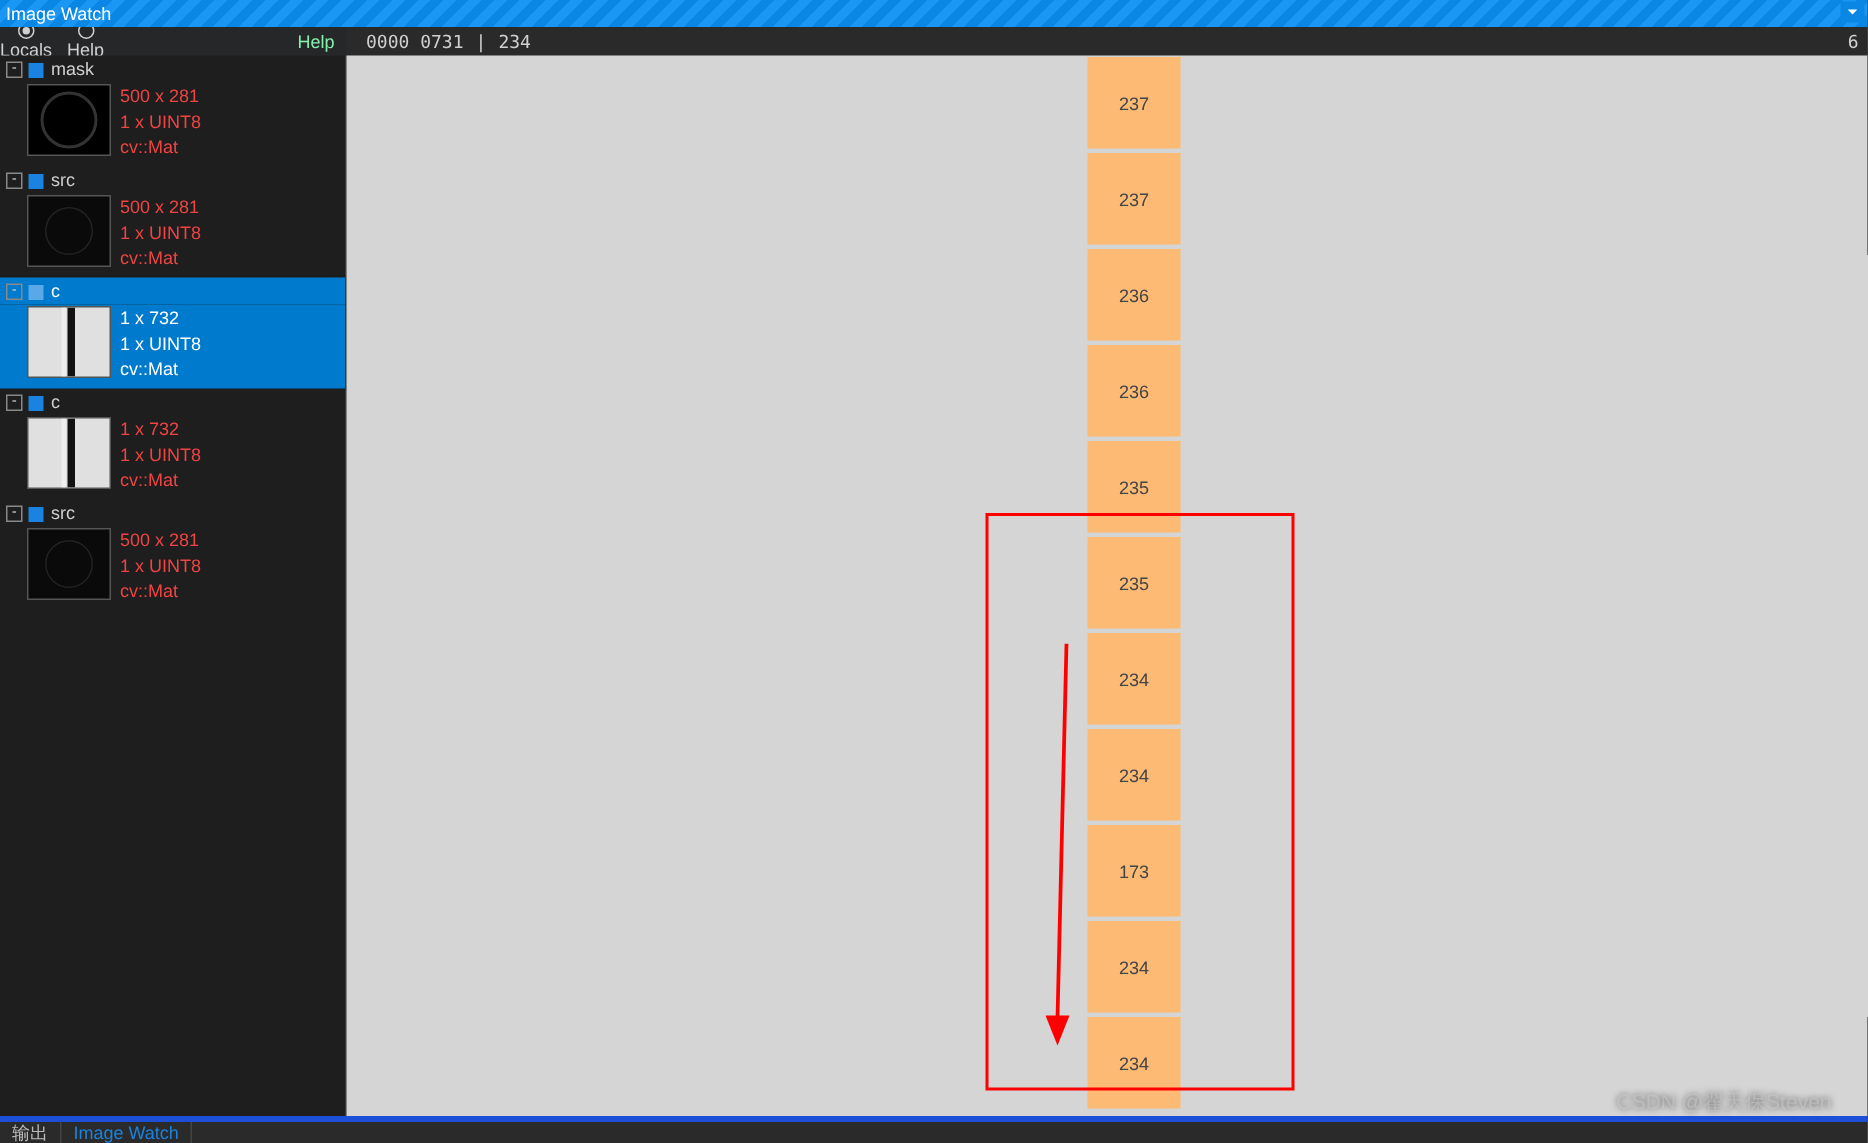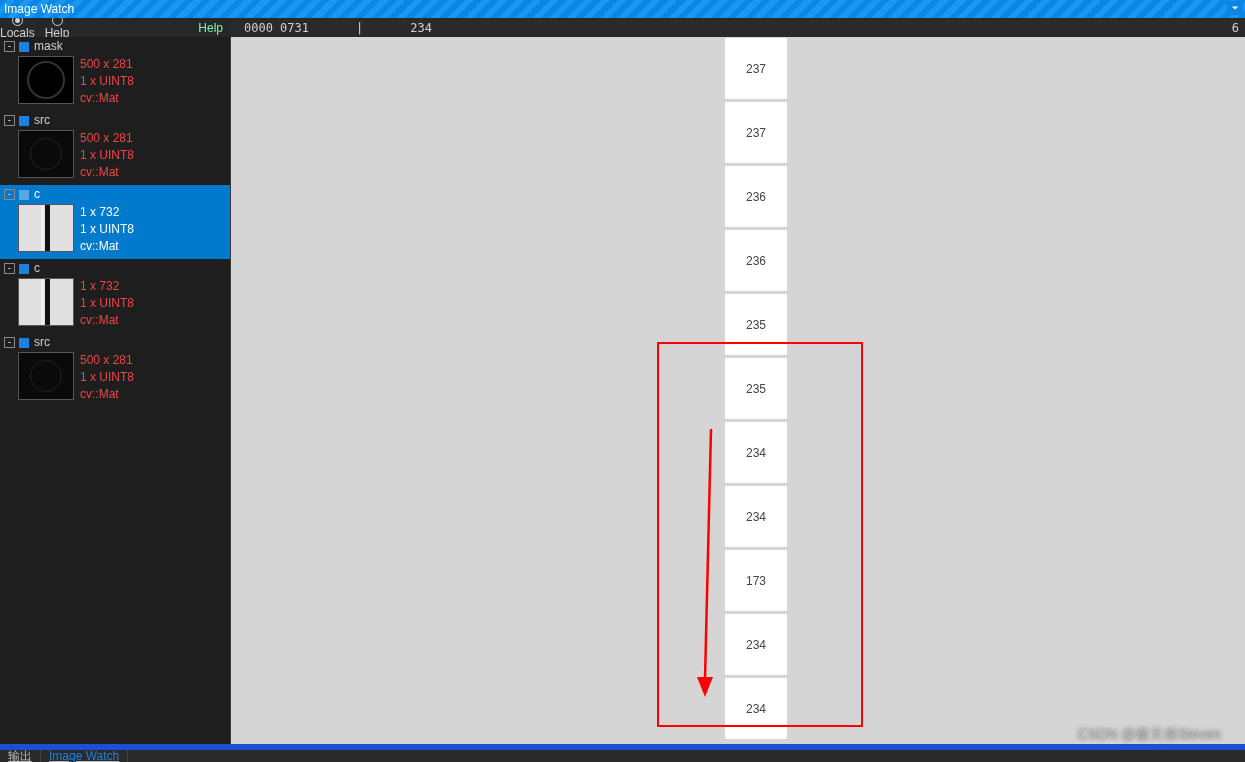--- a/index.html
+++ b/index.html
@@ -46,21 +46,20 @@
     left: 238px;
     right: 0;
     height: 19px;
     background: #2a2a2a;
     color: #d0d0d0;
     font-size: 12px;
     font-family: Consolas, monospace;
     display: flex;
     align-items: center;
     padding-left: 6px;
-    gap: 39px;
   }
   .info-bar .right-num { margin-left: auto; margin-right: 6px; }
 
   .body-wrap { display: flex; height: calc(100% - 18px - 19px - 18px); }
   
   .sidebar {
     width: 231px;
     background: #1e1e1e;
     border-right: 1px solid #3a3a3a;
     overflow-y: auto;
@@ -153,21 +152,21 @@
   
   .pixel-col {
     position: absolute;
     left: 494px;
     top: 1px;
     width: 62px;
   }
   .pixel-col .cell {
     height: 61px;
     margin-bottom: 3px;
-    background: #ffffff;
+    background: #fdba74;
     display: flex;
     align-items: center;
     justify-content: center;
     font-size: 12px;
     color: #444;
   }
   .pixel-col .cell .valbg {
     padding: 1px 4px;
   }
   
@@ -183,26 +182,25 @@
   .arrow {
     position: absolute;
     left: 466px;
     top: 392px;
     pointer-events: none;
   }
 
   .footer {
     height: 18px;
     background: #2a2a2a;
-    border-top: 6px solid #1d4ed8;
+    border-top: 4px solid #1d4ed8;
     display: flex;
     align-items: center;
     font-size: 12px;
     color: #bbb;
-    text-decoration: underline;
   }
   .footer .tab {
     padding: 0 8px;
     height: 100%;
     display: flex; align-items: center;
     border-right: 1px solid #444;
     cursor: pointer;
   }
   .footer .tab.active { color: #1a82e0; }
   

